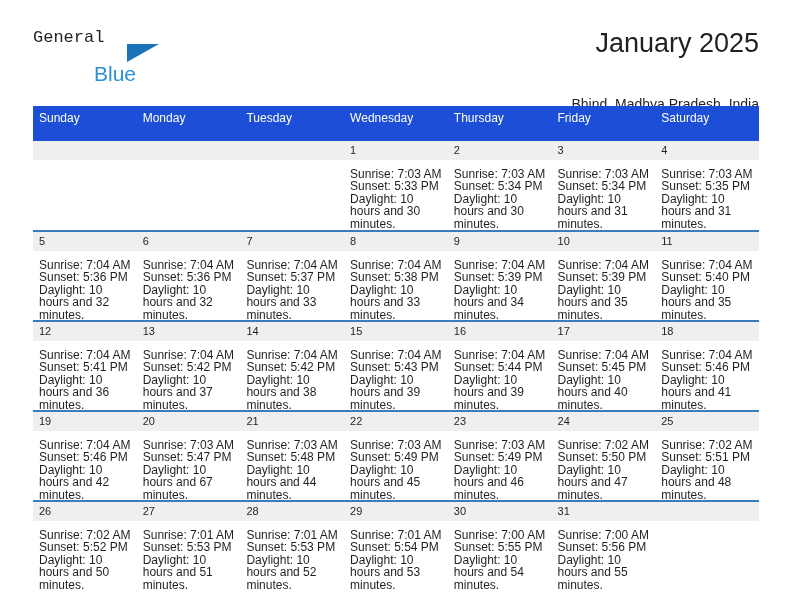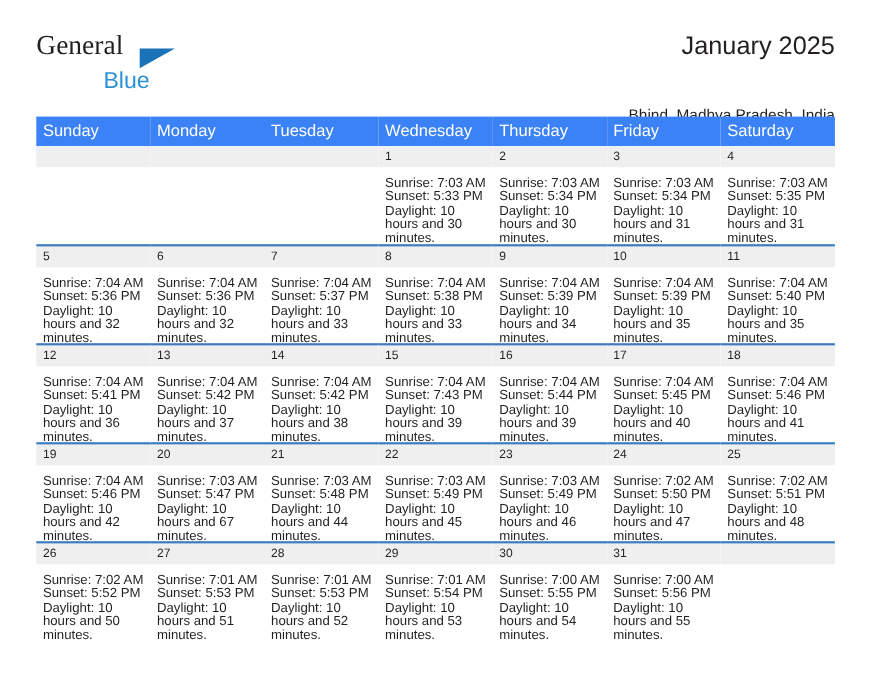--- a/index.html
+++ b/index.html
@@ -33,24 +33,24 @@
     position: absolute;
     left: 0;
     top: 0;
     width: 200px;
     height: 56px;
   }
   .logo-general {
     position: absolute;
     left: 0;
     top: 0;
-    font-size: 25px;
+    font-size: 17px;
     letter-spacing: 0px;
     color: #231f20;
-    font-family: Liberation Serif, serif;
+    font-family: Liberation Mono, monospace;
   }
   .logo-tri {
     position: absolute;
     left: 94px;
     top: 16px;
     width: 0;
     height: 0;
     border-left: 32px solid #1a72b8;
     border-bottom: 18px solid transparent;
   }
@@ -60,21 +60,21 @@
     top: 22px;
     font-size: 21px;
     color: #2b8fd6;
     font-family: "Liberation Sans", sans-serif;
     margin-top: 12px;
   }
   .title {
     position: absolute;
     right: 0;
     top: 0;
-    font-size: 23px;
+    font-size: 27px;
     color: #231f20;
     text-align: right;
     white-space: nowrap;
   }
   .subtitle {
     position: absolute;
     right: 0;
     top: 46px;
     font-size: 14px;
     color: #231f20;
@@ -86,26 +86,26 @@
   
   .calendar {
     position: absolute;
     left: 33px;
     top: 106px;
     width: 726px;
     border-collapse: collapse;
     table-layout: fixed;
   }
   .cal-head th {
-    background: #3b82f6;
+    background: #1d4ed8;
     color: #ffffff;
-    font-size: 15px;
+    font-size: 12px;
     font-weight: normal;
     text-align: left;
-    padding: 5px 0 5px 6px;
+    padding: 5px 0 16px 6px;
     height: 18px;
     box-sizing: border-box;
   }
   .week-row > td {
     padding: 0;
     vertical-align: top;
     border-top: 2px solid #3a7cbe;
     height: 90px;
     box-sizing: border-box;
   }
@@ -325,21 +325,21 @@
                 <div>Sunset: 5:42 PM</div>
                 <div class="daylight">Daylight: 10 hours and 38 minutes.</div>
               </div>
             </div>
           </td>
           <td>
             <div class="cell">
               <div class="daynum">15</div>
               <div class="info">
                 <div>Sunrise: 7:04 AM</div>
-                <div>Sunset: 7:43 PM</div>
+                <div>Sunset: 5:43 PM</div>
                 <div class="daylight">Daylight: 10 hours and 39 minutes.</div>
               </div>
             </div>
           </td>
           <td>
             <div class="cell">
               <div class="daynum">16</div>
               <div class="info">
                 <div>Sunrise: 7:04 AM</div>
                 <div>Sunset: 5:44 PM</div>

